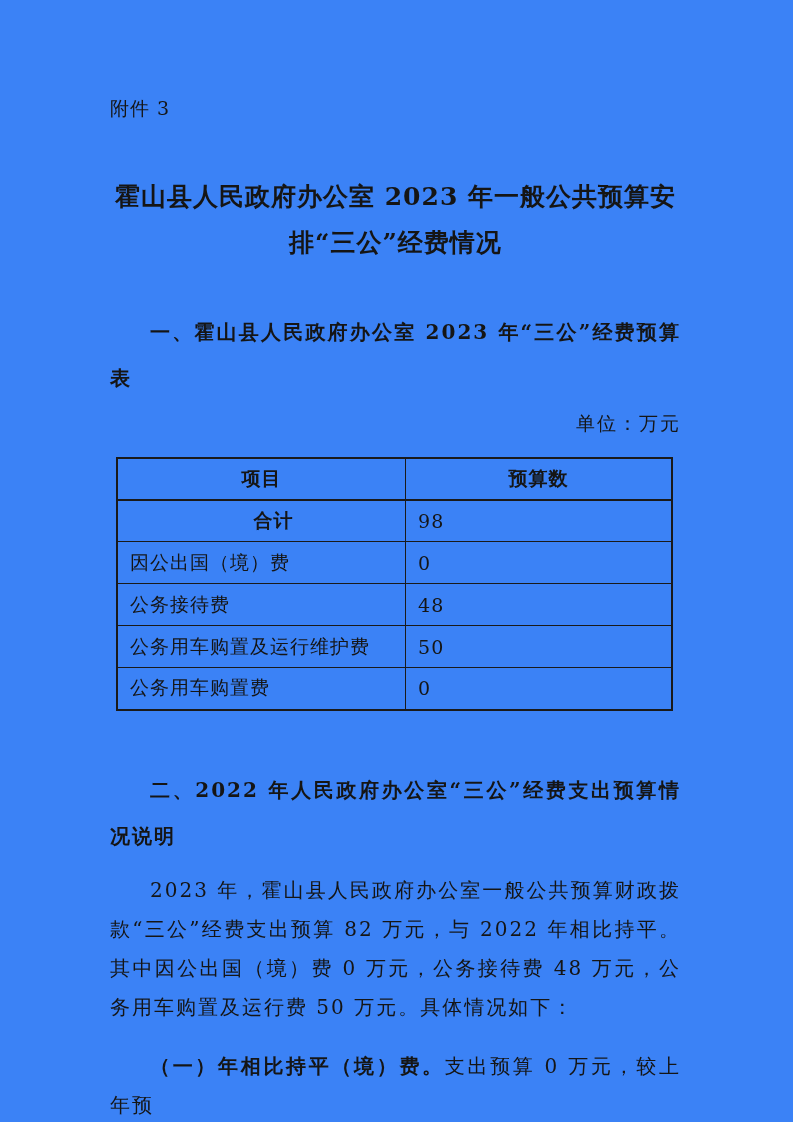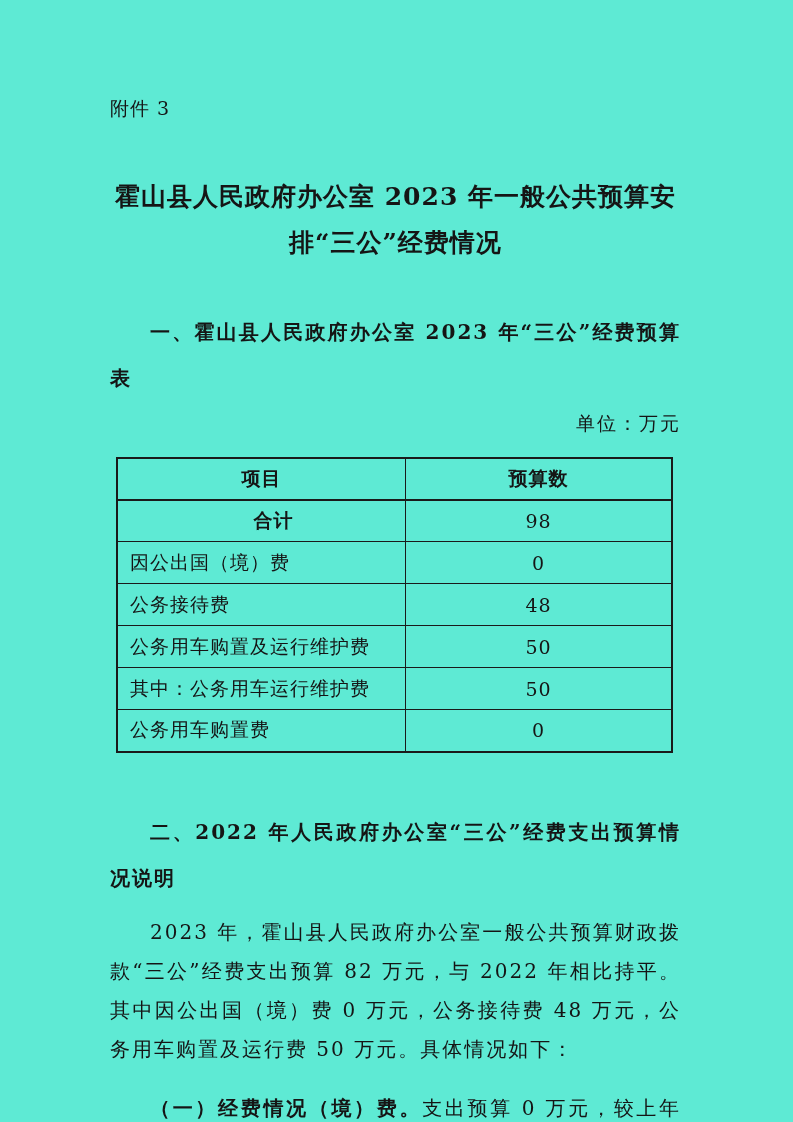--- a/index.html
+++ b/index.html
@@ -5,21 +5,21 @@
   html, body {
     margin: 0;
     padding: 0;
     background: #ffffff;
   }
   .page {
     position: relative;
     width: 793px;
     height: 1122px;
     margin: 0 auto;
-    background: #5eead4;
+    background: #3b82f6;
     color: #151515;
     font-family: "DejaVu Serif", "Liberation Serif", serif;
     box-sizing: border-box;
     padding: 96px 112px 0 110px;
     overflow: hidden;
   }
   .attachment-label {
     font-size: 19px;
     letter-spacing: 1px;
   }
@@ -64,21 +64,21 @@
     letter-spacing: 1px;
   }
   table.budget col.c-item  { width: 52%; }
   table.budget col.c-value { width: 48%; }
   table.budget th {
     font-weight: bold;
     text-align: center;
     border-bottom: 2px solid #1a1a1a;
   }
   table.budget td.item-cell  { text-align: left; }
-  table.budget td.value-cell { text-align: center; font-family: "DejaVu Serif", "Liberation Serif", serif; }
+  table.budget td.value-cell { text-align: left; font-family: "DejaVu Serif", "Liberation Serif", serif; }
   table.budget tr.total-row td.item-cell {
     text-align: center;
     font-weight: bold;
     padding-left: 36px;
   }
   .sec2-heading {
     margin-top: 56px;
   }
   .body-para {
     margin-top: 12px;
@@ -125,29 +125,25 @@
         </tr>
         <tr>
           <td class="item-cell">公务接待费</td>
           <td class="value-cell">48</td>
         </tr>
         <tr>
           <td class="item-cell">公务用车购置及运行维护费</td>
           <td class="value-cell">50</td>
         </tr>
         <tr>
-          <td class="item-cell">其中：公务用车运行维护费</td>
-          <td class="value-cell">50</td>
-        </tr>
-        <tr>
           <td class="item-cell">公务用车购置费</td>
           <td class="value-cell">0</td>
         </tr>
       </tbody>
   </table>
 
   <div class="sec-heading sec2-heading">二、2022 年人民政府办公室“三公”经费支出预算情况说明</div>
 
   <p class="body-para">2023 年，霍山县人民政府办公室一般公共预算财政拨款“三公”经费支出预算 82 万元，与 2022 年相比持平。其中因公出国（境）费 0 万元，公务接待费 48 万元，公务用车购置及运行费 50 万元。具体情况如下：</p>
 
-  <p class="body-para"><span class="lead-bold">（一）经费情况（境）费。</span><span>支出预算 0 万元，较上年预</span></p>
+  <p class="body-para"><span class="lead-bold">（一）年相比持平（境）费。</span><span>支出预算 0 万元，较上年预</span></p>
 
 </div>
 
 </body></html>

